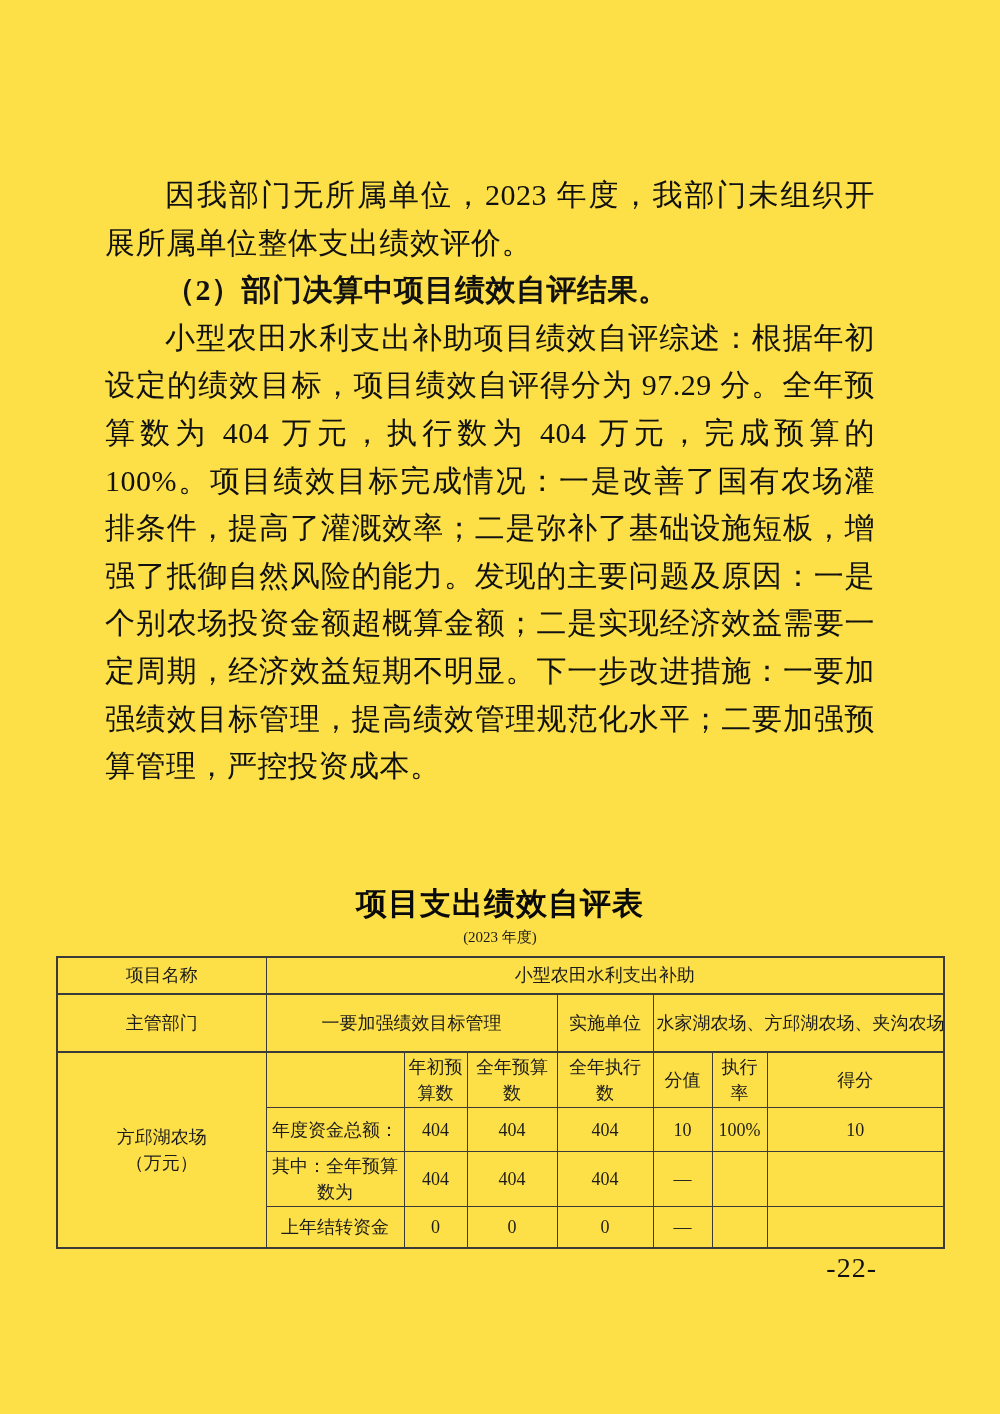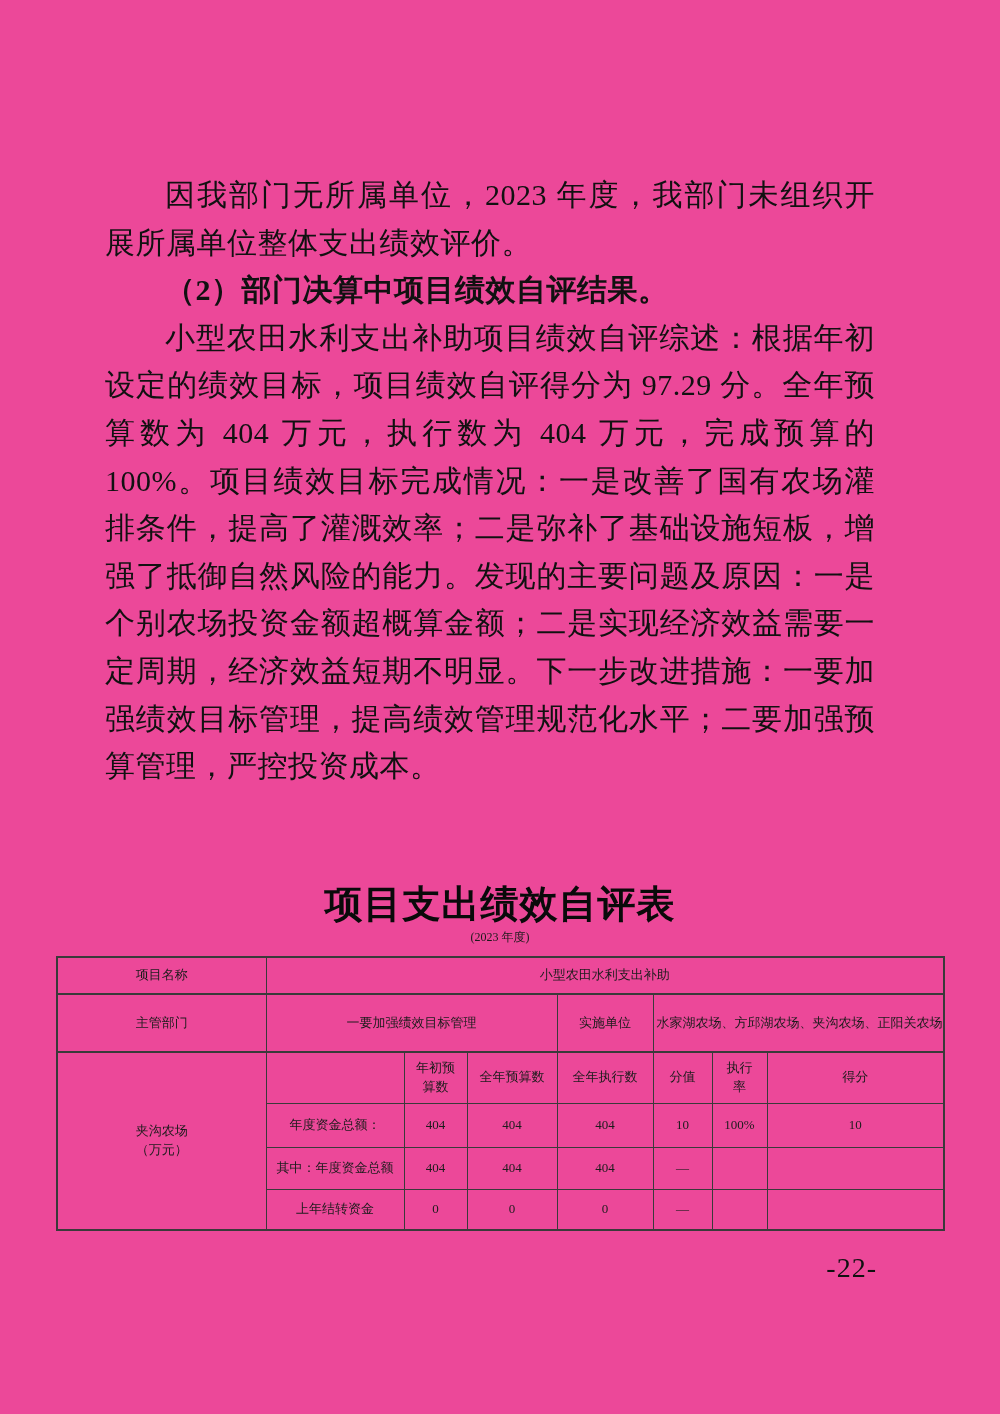--- a/index.html
+++ b/index.html
@@ -2,21 +2,21 @@
 <html><head>
 <meta charset="utf-8">
 <style>
   * { margin: 0; padding: 0; box-sizing: border-box; }
   html, body { background: #e8e8e8; }
   .page {
     position: relative;
     width: 1000px;
     height: 1414px;
     margin: 0 auto;
-    background: #ec4899;
+    background: #fde047;
     font-family: "Liberation Serif", "DejaVu Serif", serif;
     color: #111111;
     overflow: hidden;
   }
   
   .textblock {
     position: absolute;
     left: 105px;
     top: 171px;
     width: 770px;
@@ -34,47 +34,47 @@
   .table-head {
     position: absolute;
     top: 884px;
     left: 0;
     width: 100%;
     text-align: center;
   }
   .tbl-title {
     font-family: "Liberation Sans", "DejaVu Sans", sans-serif;
     font-weight: bold;
-    font-size: 38px;
+    font-size: 31px;
     line-height: 40px;
     letter-spacing: 1px;
     color: #0a0a0a;
   }
   .tbl-subtitle {
     margin-top: 4px;
-    font-size: 12px;
+    font-size: 15px;
     line-height: 18px;
     color: #1a1a1a;
   }
   
   table.selfeval {
     position: absolute;
     top: 956px;
     left: 56px;
     width: 887px;
     border-collapse: collapse;
     table-layout: fixed;
     border: 2px solid #3a3a3a;
     font-family: "Liberation Serif", "DejaVu Serif", serif;
   }
   table.selfeval td {
     border: 1px solid #3a3a3a;
     text-align: center;
     vertical-align: middle;
-    font-size: 13px;
+    font-size: 18px;
     line-height: 1.45;
     padding: 1px 3px;
     color: #1c1c1c;
     overflow: hidden;
   }
   tr.thick-bottom td { border-bottom-width: 2px; }
   td.pre { white-space: pre-line; }
   td.left  { text-align: left;  padding-left: 6px; }
   td.right { text-align: right; padding-right: 7px; }
   td.farms { white-space: nowrap; font-size: 13px; }
@@ -126,21 +126,21 @@
         <td>项目名称</td>
         <td colspan="7">小型农田水利支出补助</td>
       </tr>
       <tr class="row-b thick-bottom">
         <td>主管部门</td>
         <td colspan="3">一要加强绩效目标管理</td>
         <td>实施单位</td>
         <td colspan="3" class="farms">水家湖农场、方邱湖农场、夹沟农场、正阳关农场</td>
       </tr>
       <tr class="row-c">
-        <td rowspan="4" class="pre">夹沟农场
+        <td rowspan="4" class="pre">方邱湖农场
 （万元）</td>
         <td></td>
         <td class="pre">年初预
 算数</td>
         <td>全年预算数</td>
         <td>全年执行数</td>
         <td>分值</td>
         <td class="pre">执行
 率</td>
         <td>得分</td>
@@ -148,21 +148,21 @@
       <tr class="row-d">
         <td class="left">年度资金总额：</td>
         <td>404</td>
         <td>404</td>
         <td>404</td>
         <td>10</td>
         <td>100%</td>
         <td>10</td>
       </tr>
       <tr class="row-e">
-        <td class="left">其中：年度资金总额</td>
+        <td class="left">其中：全年预算数为</td>
         <td>404</td>
         <td>404</td>
         <td>404</td>
         <td>—</td>
         <td></td>
         <td></td>
       </tr>
       <tr class="row-f">
         <td class="right">上年结转资金</td>
         <td>0</td>

